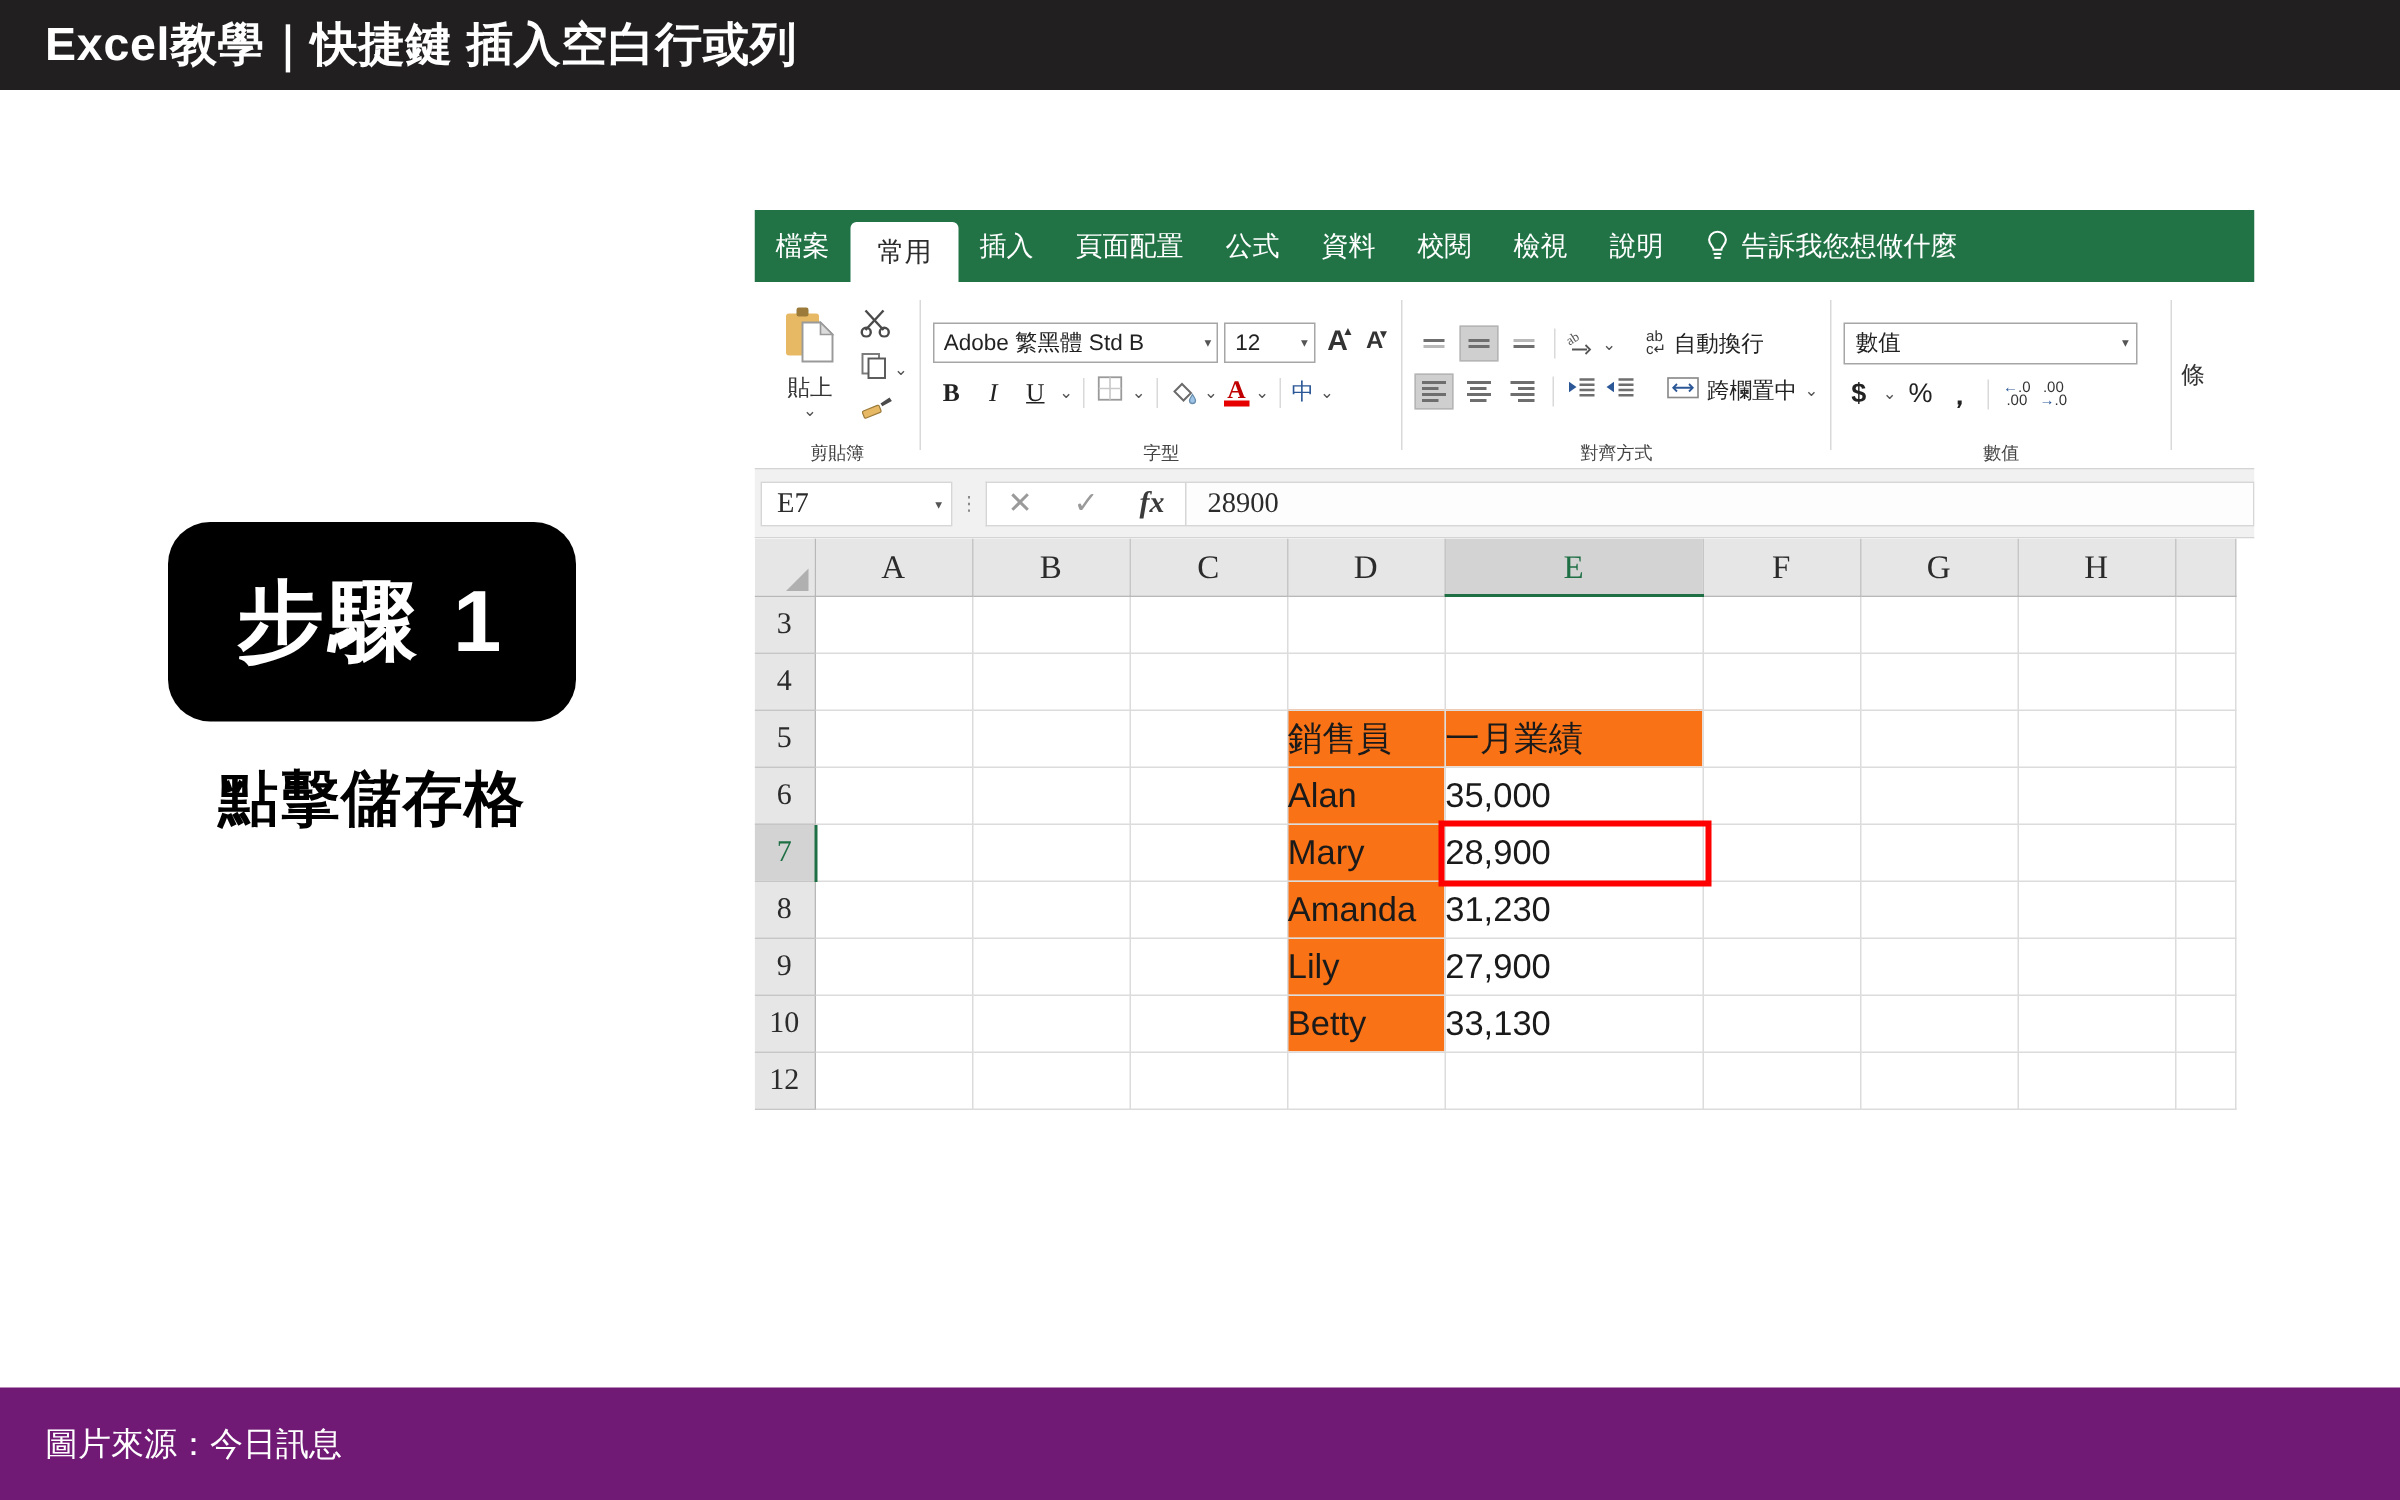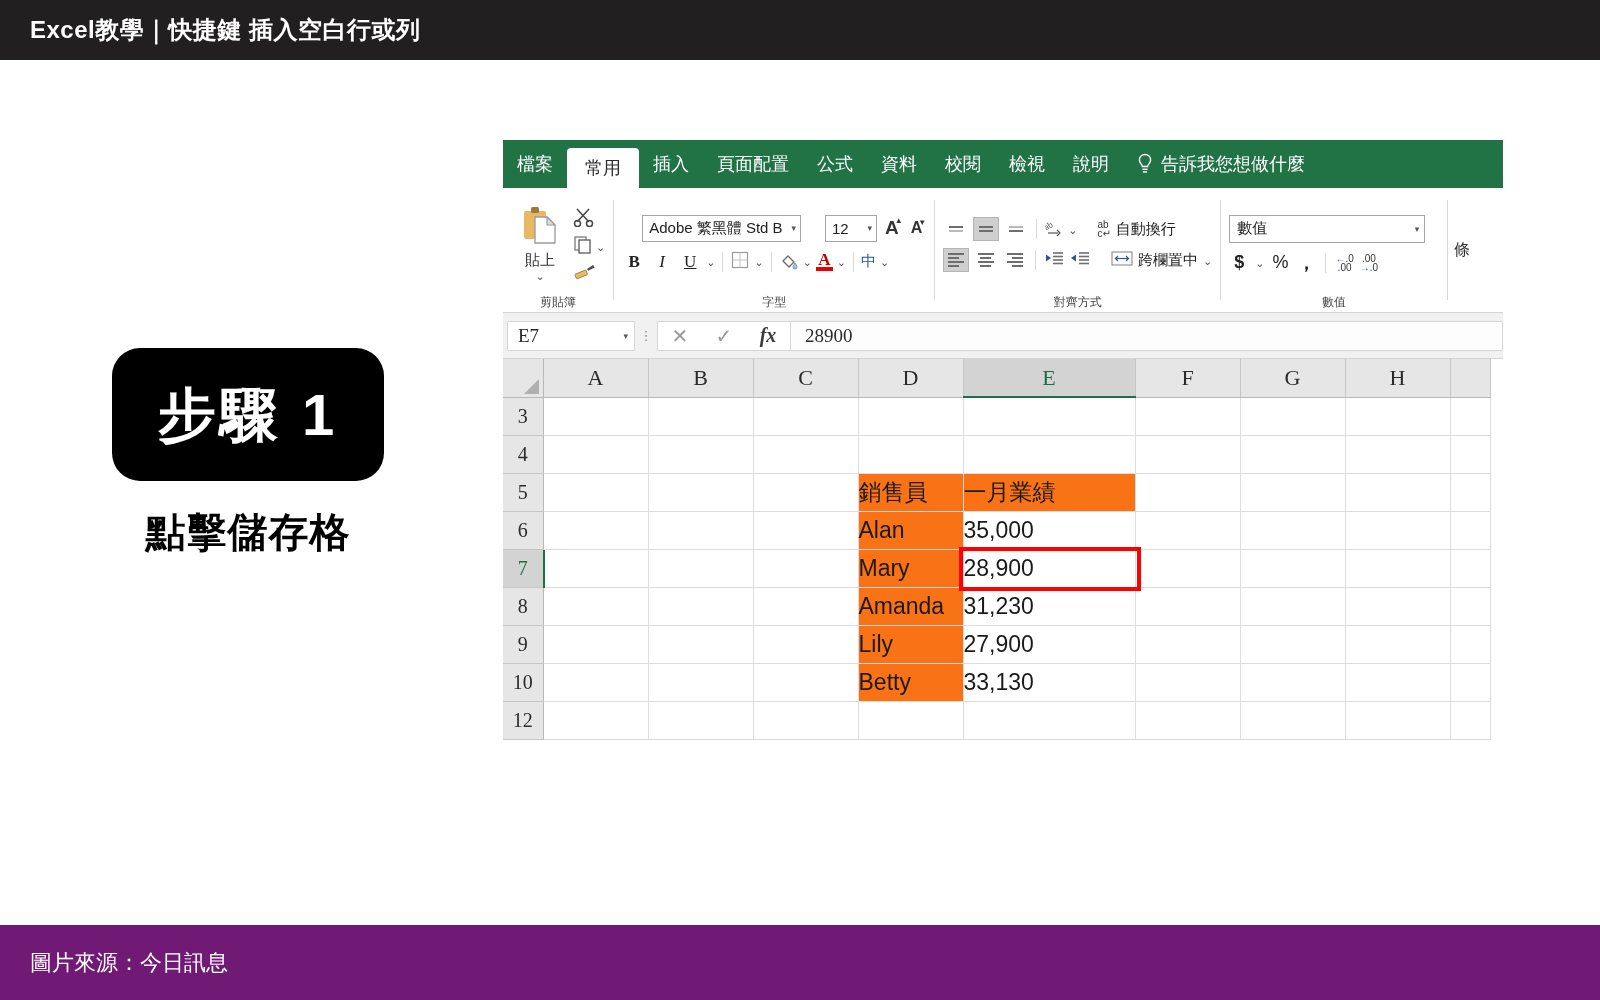--- a/index.html
+++ b/index.html
@@ -10,21 +10,21 @@
     overflow: hidden;
   }
   #page { position: relative; width: 1600px; height: 1000px; background:#fff; }
 
   
   .banner {
     position: absolute; left:0; top:0; width:1600px; height:60px;
     background:#211f1f; display:flex; align-items:center;
   }
   .banner-title {
-    color:#ffffff; font-size:24px; font-weight:700;
+    color:#ffffff; font-size:31px; font-weight:700;
     padding-left:30px; letter-spacing:.5px; white-space:nowrap;
   }
 
   
   .step-badge {
     position:absolute; left:112px; top:348px;
     width:272px; height:133px;
     background:#000000; border-radius:28px;
     display:flex; align-items:center; justify-content:center;
   }
@@ -87,21 +87,21 @@
   .clip-small { display:flex; flex-direction:column; gap:4px; padding-top:2px; }
   .mini-row { display:flex; align-items:center; gap:3px; }
 
   
   .font-group { width:320px; }
   .font-rows { display:flex; flex-direction:column; gap:7px; width:100%; padding-top:6px;}
   .frow { display:flex; align-items:center; gap:4px; }
   .combo {
     border:1px solid #a6a6a6; background:#fff; height:27px;
     display:flex; align-items:center; justify-content:space-between;
-    padding:0 4px 0 6px; font-size:15px; color:#222;margin-left:20px;
+    padding:0 4px 0 6px; font-size:15px; color:#222;
   }
   .combo.fontname { width:196px; }
   .combo.fontsize { width:62px; }
   .combo .cv { overflow:hidden; white-space:nowrap; }
   .caret { font-size:9px; color:#555; padding-left:4px;}
   .aa-big { font-size:19px; font-weight:600; color:#333; position:relative; padding:0 4px;}
   .aa-sm  { font-size:16px; font-weight:600; color:#333; position:relative; padding:0 4px;}
   .aa-big sup, .aa-sm sup { font-size:8px; position:absolute; top:-1px; right:0px; }
   .fbtn {
     min-width:24px; height:26px; display:flex; align-items:center; justify-content:center;

